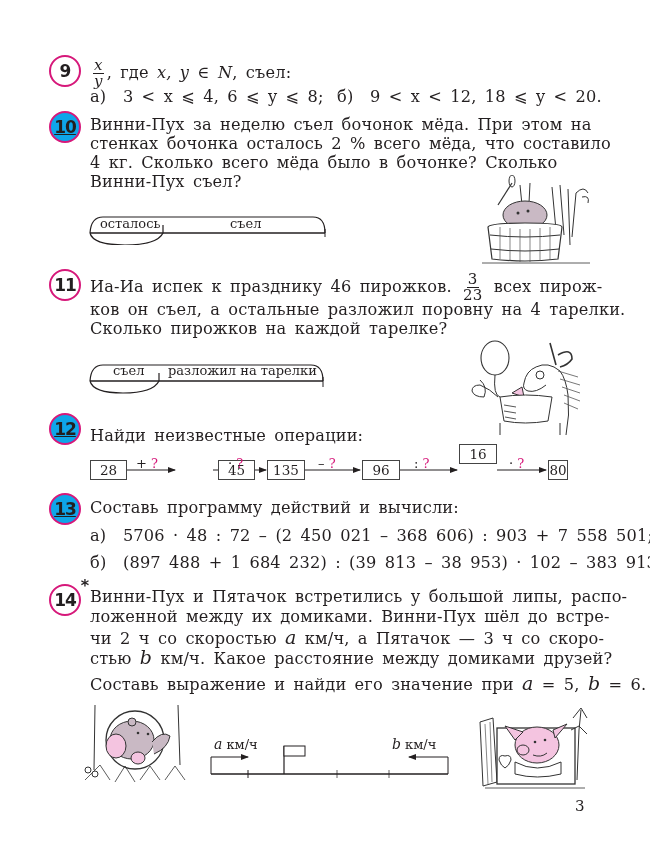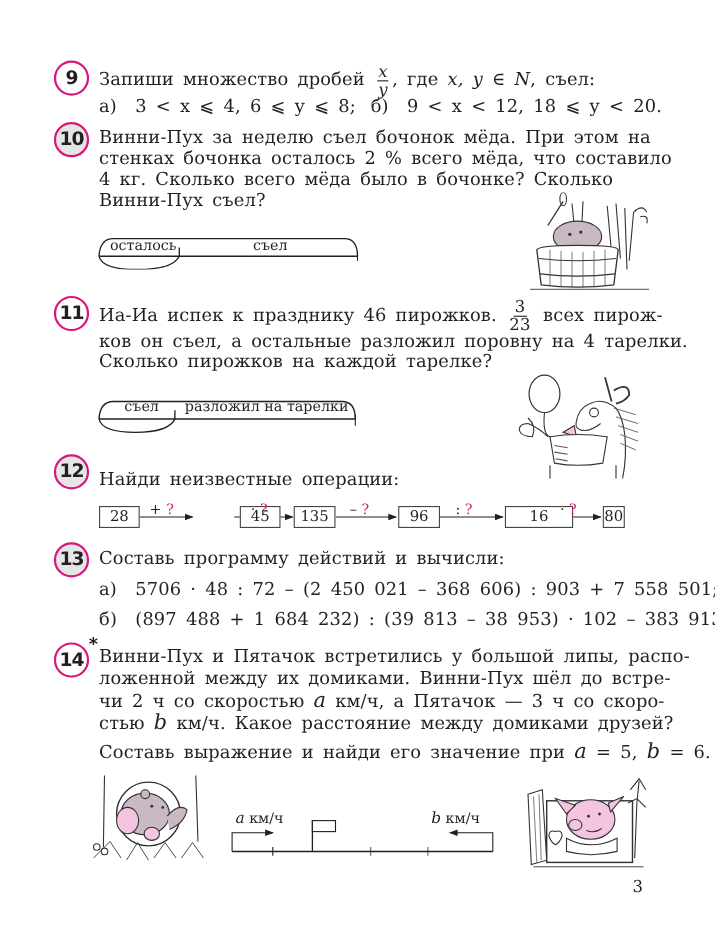--- a/index.html
+++ b/index.html
@@ -9,21 +9,21 @@
       color: #231f20;
     }
     .abs { position: absolute; }
     .badge {
       position: absolute; width: 32px; height: 32px; border-radius: 50%;
       border: 2px solid #d6187a; box-sizing: border-box;
       display: flex; align-items: center; justify-content: center;
       font-family: "DejaVu Sans", "Liberation Sans", sans-serif;
       font-weight: bold; font-size: 17px; color: #231f20; letter-spacing: -1px;
     }
-    .badge.filled { background: #e5e5e5; }
+    .badge.filled { background: #0ea5e9; text-decoration: underline; }
     .badge .star {
       position: absolute; top: -10px; right: -9px; font-size: 16px; font-weight: bold;
     }
     .txt {
       position: absolute; font-size: 16.2px; line-height: 22px; letter-spacing: 0.15px;
       word-spacing: 3px; white-space: nowrap;
     }
     .it { font-style: italic; }
     .frac {
       display: inline-flex; flex-direction: column; align-items: center;
@@ -40,21 +40,20 @@
     .chain-op .q { color: #d6187a; }
     .pagenum { position: absolute; font-size: 15px; }
   </style>
 </head>
 <body>
 
 <div class="badge" style="left:49px;top:55px;">
   <span>9</span>
 </div>
 <div class="txt" style="left:90px;top:58px;">
-  <span>Запиши множество дробей</span>
   <span class="frac">
     <span class="num it">x</span>
     <span class="it">y</span>
   </span><span>, где </span><span class="it">x, y</span><span> ∈ </span><span class="it">N</span><span>, съел:</span>
 </div>
 <div class="txt" style="left:90px;top:86px;">
   <span>а)</span>&nbsp;
   <span>3 &lt; x ⩽ 4,  6 ⩽ y ⩽ 8;</span>
 </div>
 <div class="txt" style="left:337px;top:86px;">
@@ -145,21 +144,21 @@
   <line x1="127" y1="15" x2="175" y2="15" stroke="#231f20" stroke-width="1" marker-end="url(#ah)"></line>
   <line x1="213" y1="15" x2="266" y2="15" stroke="#231f20" stroke-width="1" marker-end="url(#ah)"></line>
   <line x1="305" y1="15" x2="360" y2="15" stroke="#231f20" stroke-width="1" marker-end="url(#ah)"></line>
   <line x1="400" y1="15" x2="457" y2="15" stroke="#231f20" stroke-width="1" marker-end="url(#ah)"></line>
   <line x1="497" y1="15" x2="546" y2="15" stroke="#231f20" stroke-width="1" marker-end="url(#ah)"></line>
 </svg>
 <div class="chain-box" style="left:90px;top:460px;width:37px;">28</div>
 <div class="chain-box" style="left:176px;top:460px;width:37px;margin-left:42px;">45</div>
 <div class="chain-box" style="left:267px;top:460px;width:38px;">135</div>
 <div class="chain-box" style="left:362px;top:460px;width:38px;">96</div>
-<div class="chain-box" style="left:459px;top:460px;width:62px;">16</div>
+<div class="chain-box" style="left:459px;top:444px;width:38px;">16</div>
 <div class="chain-box" style="left:548px;top:460px;width:20px;">80</div>
 
 <div class="chain-op" style="left:136px;top:456px;"><span>+</span> <span class="q">?</span></div>
 <div class="chain-op" style="left:228px;top:456px;"><span>·</span> <span class="q">?</span></div>
 <div class="chain-op" style="left:318px;top:456px;"><span>–</span> <span class="q">?</span></div>
 <div class="chain-op" style="left:414px;top:456px;"><span>:</span> <span class="q">?</span></div>
 <div class="chain-op" style="left:509px;top:456px;"><span>·</span> <span class="q">?</span></div>
 
 <div class="badge filled" style="left:49px;top:493px;">
   <span>13</span>

